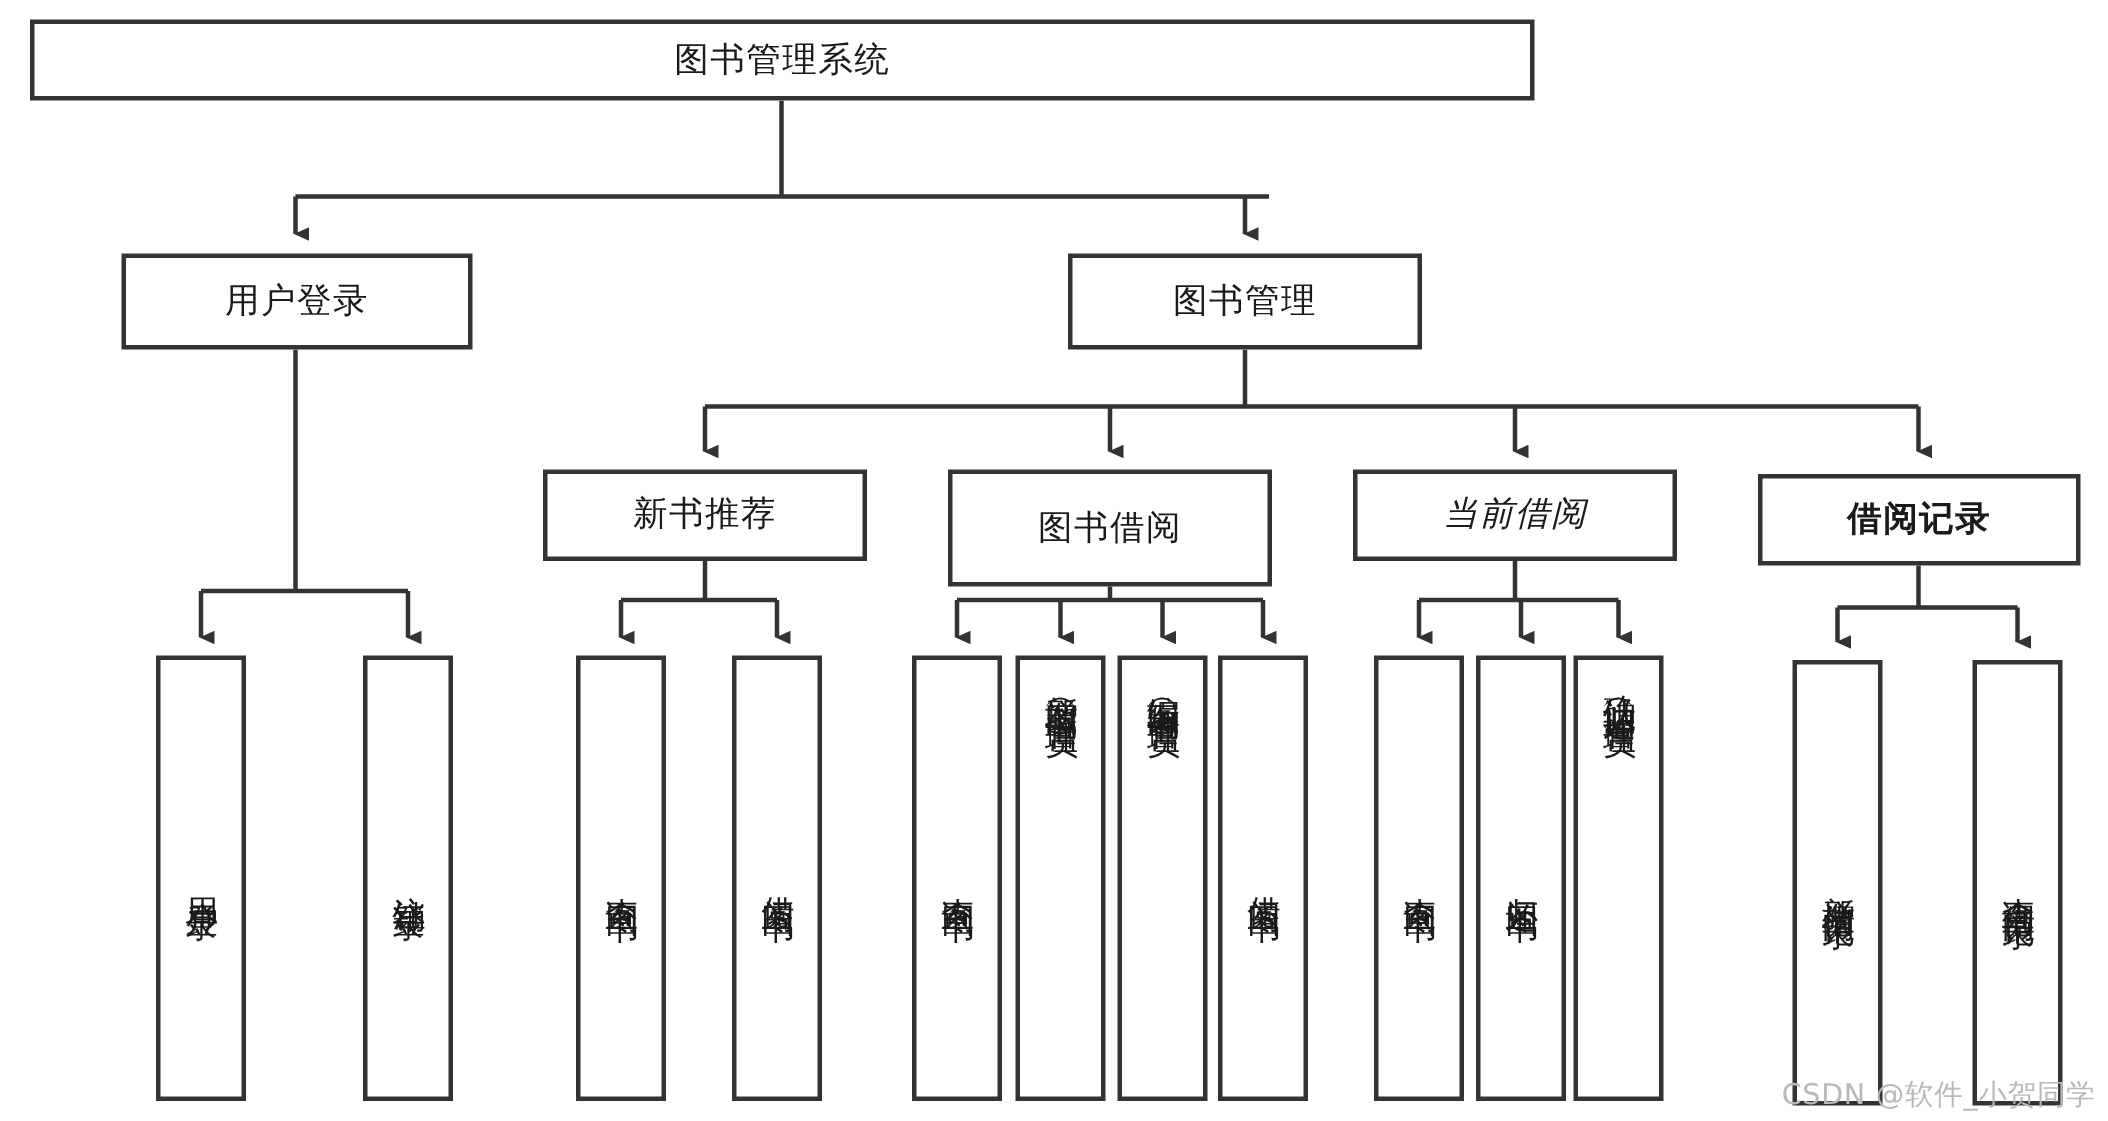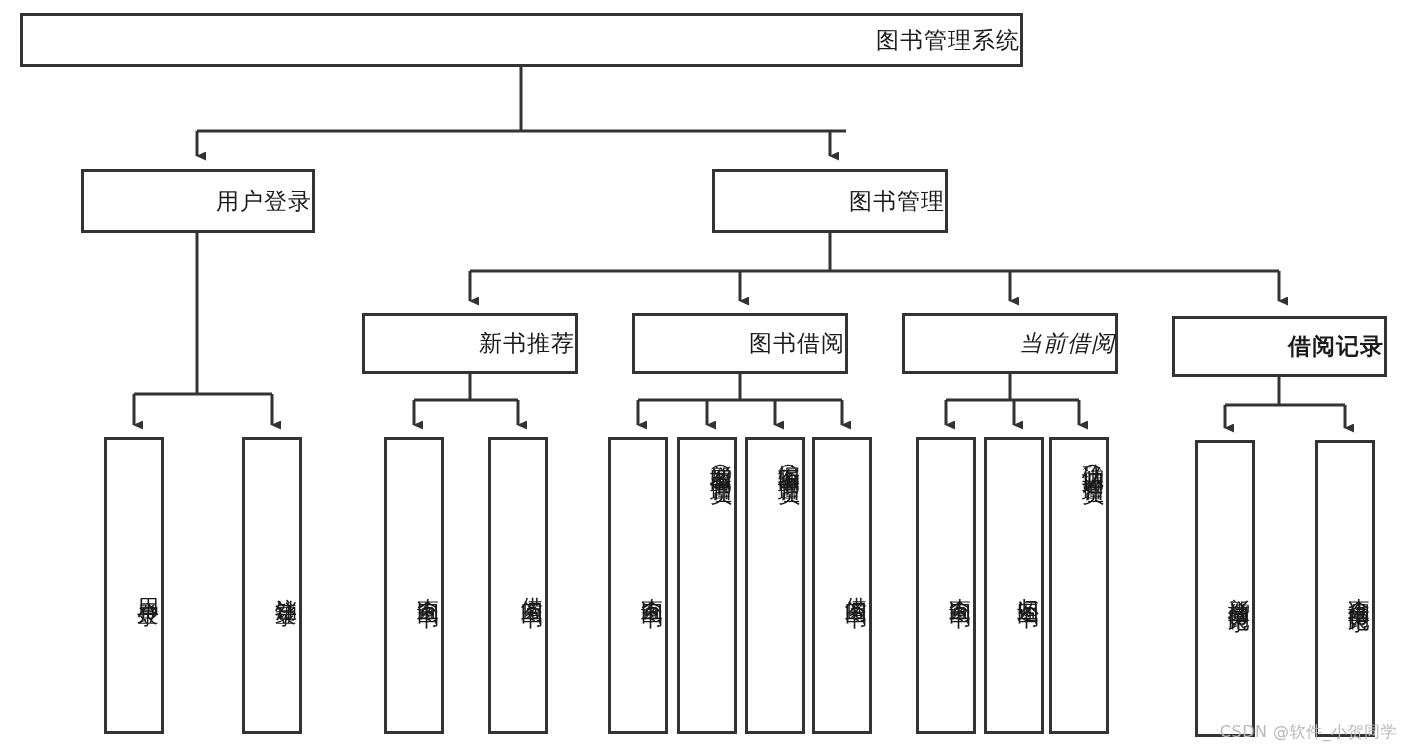--- a/index.html
+++ b/index.html
@@ -24,21 +24,21 @@
     width: 1405px;
     height: 747px;
   }
   .node {
     position: absolute;
     box-sizing: border-box;
     background: #ffffff;
     border: 3px solid #333333;
     display: flex;
     align-items: center;
-    justify-content: flex-end;
+    justify-content: center;
     z-index: 2;
   }
   .node-label {
     color: #1a1a1a;
     font-size: 23px;
     line-height: 1.15;
     letter-spacing: 1px;
     white-space: nowrap;
   }
   .node.vertical {
@@ -54,21 +54,21 @@
   }
   .node.vertical.centered {
     align-items: center;
     padding-top: 0;
   }
   #watermark {
     position: absolute;
     right: 8px;
     bottom: 4px;
     color: #b9b9b9;
-    font-size: 16px;
+    font-size: 19px;
     letter-spacing: 0.5px;
     z-index: 5;
     white-space: nowrap;
   }
 </style>
 </head>
 <body>
 
 <div id="diagram-root">
 
@@ -129,21 +129,21 @@
   <div class="node" style="left:81px; top:169px; width:234px; height:64px;">
     <span class="node-label">用户登录</span>
   </div>
   <div class="node" style="left:712px; top:169px; width:236px; height:64px;">
     <span class="node-label">图书管理</span>
   </div>
 
   <div class="node" style="left:362px; top:313px; width:216px; height:61px;">
     <span class="node-label">新书推荐</span>
   </div>
-  <div class="node" style="left:632px; top:313px; width:216px; height:61px;">
+  <div class="node" style="left:632px; top:313px; width:216px; height:78px;">
     <span class="node-label">图书借阅</span>
   </div>
   <div class="node" style="left:902px; top:313px; width:216px; height:61px;font-style:italic;">
     <span class="node-label">当前借阅</span>
   </div>
   <div class="node" style="left:1172px; top:316px; width:215px; height:61px;font-weight:bold;">
     <span class="node-label">借阅记录</span>
   </div>
 
   <div class="node vertical centered" style="left:104px; top:437px; width:60px; height:297px;">

